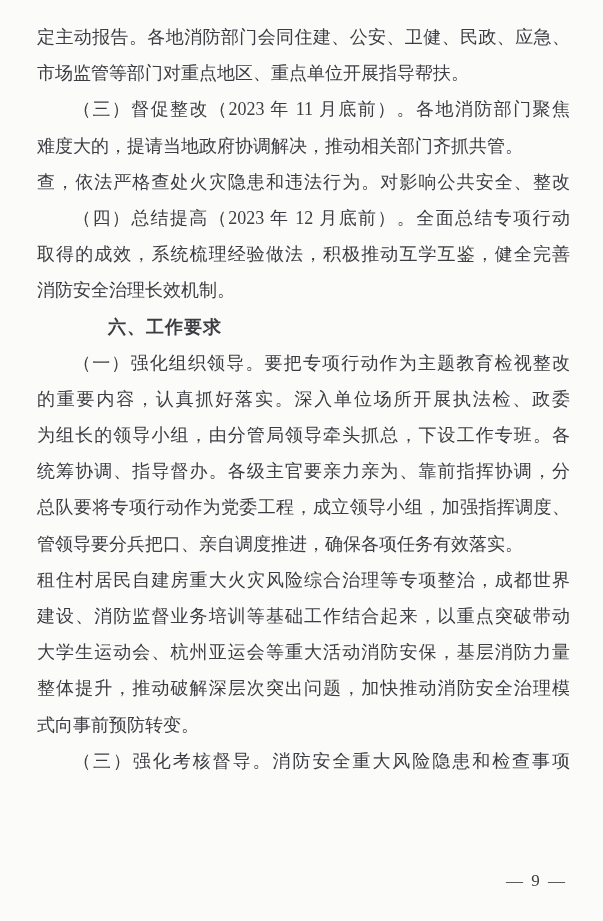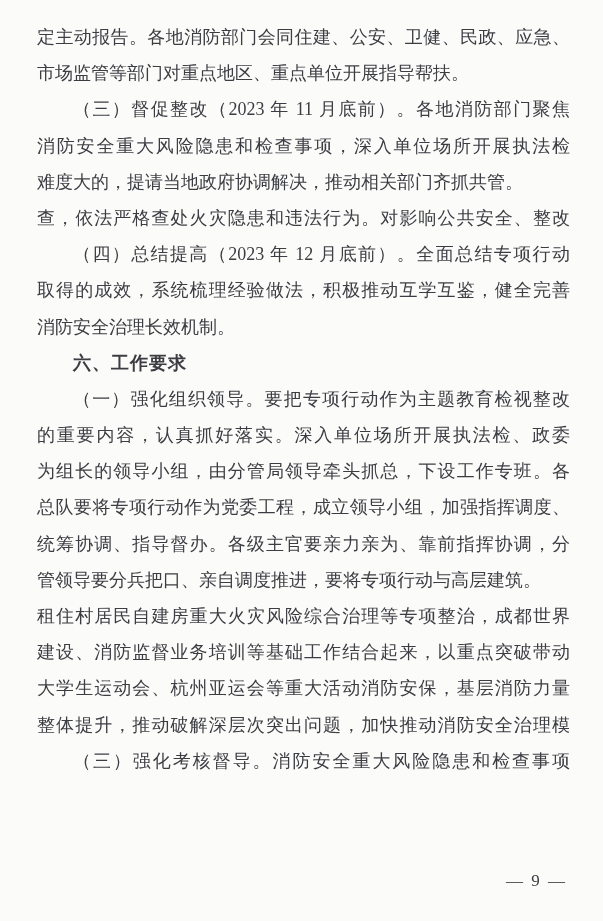--- a/index.html
+++ b/index.html
@@ -37,52 +37,53 @@
     text-indent: 2em;
   }
   
   .kai {
   }
   
   .hd {
     font-family: "Liberation Sans", "DejaVu Sans", sans-serif;
     font-weight: bold;
     letter-spacing: 1px;
+    margin-left: 35px;
   }
   .footer {
     position: absolute;
     top: 869px;
     right: 36px;
     font-size: 17px;
     line-height: 24px;
     letter-spacing: 2px;
     color: #3c3d43;
   }
 </style>
 </head>
 <body style="background: rgb(251, 251, 249);">
 
 <div class="sheet" style="color: rgb(60, 61, 67);">
 
   <div class="line j"><span>定主动报告。各地消防部门会同住建、公安、卫健、民政、应急、</span></div>
   <div class="line"><span>市场监管等部门对重点地区、重点单位开展指导帮扶。</span></div>
   <div class="line j ind"><span class="kai">（三）督促整改（2023 年 11 月底前）。</span><span>各地消防部门聚焦</span></div>
-  <div class="line j"><span>消防安全重大风险隐患和检查事项，深入单位场所开展执法检</span></div>
   <div class="line"><span>难度大的，提请当地政府协调解决，推动相关部门齐抓共管。</span></div>
   <div class="line j"><span>查，依法严格查处火灾隐患和违法行为。对影响公共安全、整改</span></div>
   <div class="line j ind"><span class="kai">（四）总结提高（2023 年 12 月底前）。</span><span>全面总结专项行动</span></div>
   <div class="line j"><span>取得的成效，系统梳理经验做法，积极推动互学互鉴，健全完善</span></div>
   <div class="line"><span>消防安全治理长效机制。</span></div>
   <div class="line ind"><span class="hd">六、工作要求</span></div>
   <div class="line j ind"><span class="kai">（一）强化组织领导。</span><span>要把专项行动作为主题教育检视整改</span></div>
   <div class="line j"><span>的重要内容，认真抓好落实。深入单位场所开展执法检、政委</span></div>
   <div class="line j"><span>为组长的领导小组，由分管局领导牵头抓总，下设工作专班。各</span></div>
+  <div class="line j"><span>统筹协调、指导督办。各级主官要亲力亲为、靠前指挥协调，分</span></div>
   <div class="line j"><span>总队要将专项行动作为党委工程，成立领导小组，加强指挥调度、</span></div>
-  <div class="line j"><span>统筹协调、指导督办。各级主官要亲力亲为、靠前指挥协调，分</span></div>
-  <div class="line"><span>管领导要分兵把口、亲自调度推进，要将专项行动与高层建筑。</span></div>
+  <div class="line"><span>管领导要分兵把口、亲自调度推进，确保各项任务有效落实。</span></div>
   <div class="line j"><span>租住村居民自建房重大火灾风险综合治理等专项整治，成都世界</span></div>
   <div class="line j"><span>建设、消防监督业务培训等基础工作结合起来，以重点突破带动</span></div>
   <div class="line j"><span>大学生运动会、杭州亚运会等重大活动消防安保，基层消防力量</span></div>
   <div class="line j"><span>整体提升，推动破解深层次突出问题，加快推动消防安全治理模</span></div>
+  <div class="line"><span>式向事前预防转变。</span></div>
   <div class="line j ind"><span class="kai">（三）强化考核督导。</span><span>消防安全重大风险隐患和检查事项</span></div>
 
   <div class="footer">— 9 —</div>
 </div>
 
 </body></html>

